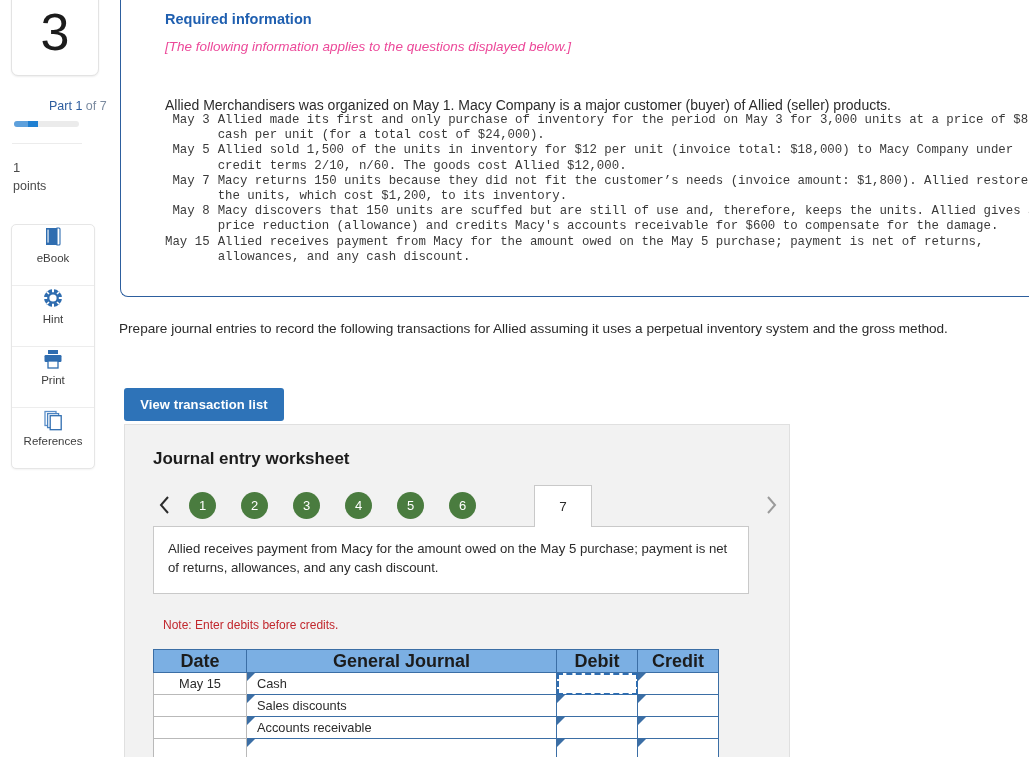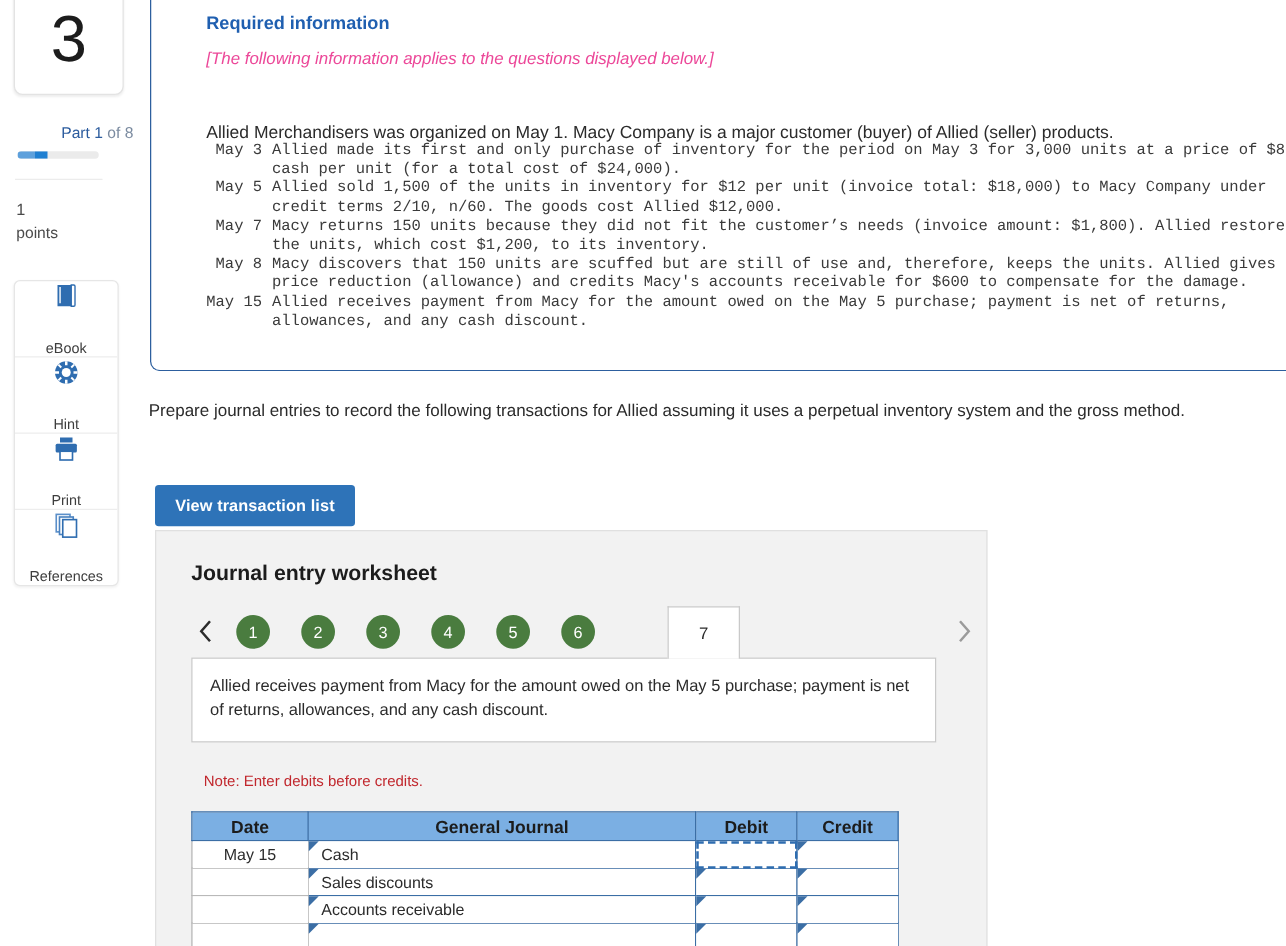--- a/index.html
+++ b/index.html
@@ -99,21 +99,21 @@
     border-radius: 5px;
     box-shadow: 0 1px 2px rgba(0,0,0,.05);
     overflow: hidden;
   }
   .tool-item {
     height: 60px;
     border-bottom: 1px solid #ededed;
     display: flex;
     flex-direction: column;
     align-items: center;
-    justify-content: space-between;
+    justify-content: flex-start;
     gap: 3px;
     cursor: pointer;
   }
   .tool-item:last-child { border-bottom: none; }
   .tool-item .glyph {
     width: 24px; height: 24px;
     display: block;
   }
   .tool-item .tlabel {
     font-size: 11.5px;
@@ -283,21 +283,21 @@
     left: 28px; top: 224px;
     border-collapse: collapse;
     table-layout: fixed;
     font-size: 12.8px;
   }
   .jtable th {
     background: #7bafe3;
     border: 1px solid #3b6ea5;
     color: #1c1c1c;
     font-weight: bold;
-    font-size: 14px;
+    font-size: 18px;
     height: 22px;
     padding: 0 2px;
     text-align: center;
   }
   .jtable td {
     background: #ffffff;
     border: 1px solid #3b6ea5;
     height: 22px;
     padding: 0 4px;
     color: #2b2b2b;
@@ -327,21 +327,21 @@
 
 <div class="page">
 
   <div class="sidebar">
 
     <div class="qnum-card">
       <span class="num">3</span>
     </div>
 
     <div class="part-label">
-      <b>Part 1</b><span class="of"> of 8</span>
+      <b>Part 1</b><span class="of"> of 7</span>
     </div>
 
     <div class="progress-track">
       <div class="progress-seg1"></div>
       <div class="progress-seg2"></div>
     </div>
 
     <div class="side-divider"></div>
 
     <div class="points-num">1</div>

